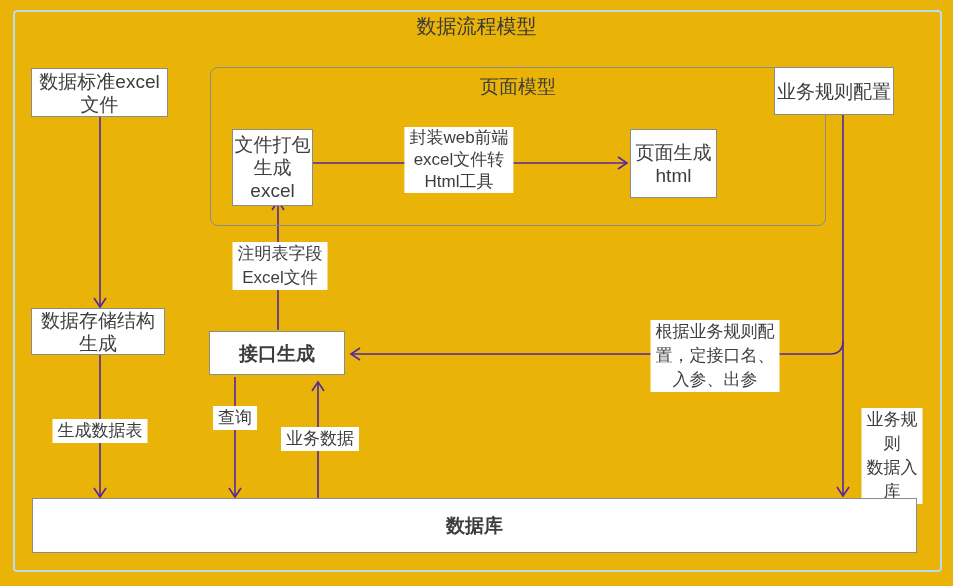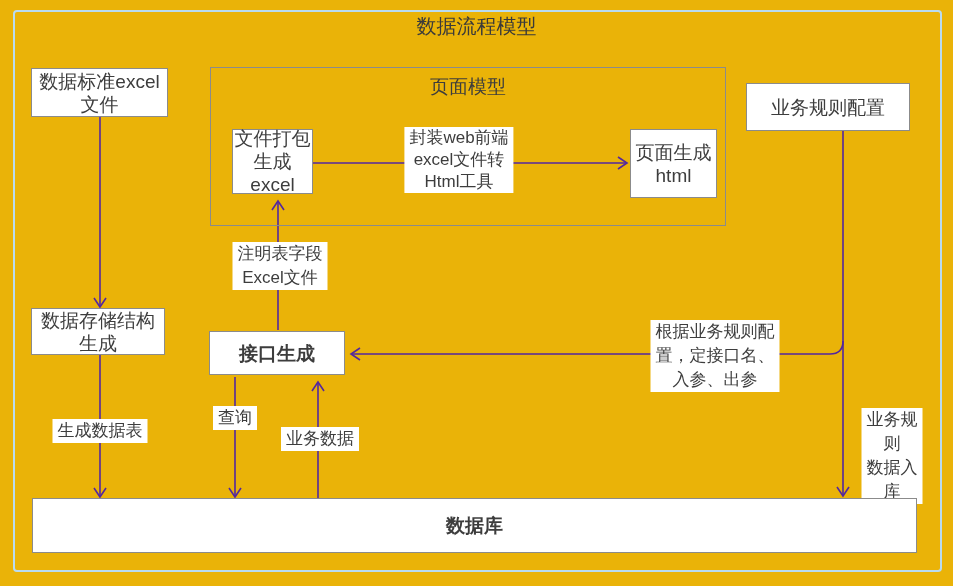--- a/index.html
+++ b/index.html
@@ -67,24 +67,24 @@
   .container-heading {
     position: absolute;
     top: 7px; left: 0;
     width: 100%;
     text-align: center;
     font-size: 19px;
     color: var(--text, #3d3d3d);
   }
   
   .n-data-standard { left: 31px;  top: 68px;  width: 137px; height: 49px; }
-  .n-page-model    { left: 210px; top: 67px;  width: 516px; height: 159px; }
-  .n-file-package  { left: 232px; top: 129px; width: 81px;  height: 65px; }
+  .n-page-model    { left: 210px; top: 67px;  width: 616px; height: 159px; border-radius: 8px; }
+  .n-file-package  { left: 232px; top: 129px; width: 81px;  height: 77px; }
   .n-page-gen      { left: 630px; top: 129px; width: 87px;  height: 69px; }
-  .n-biz-rule      { left: 746px; top: 67px;  width: 164px; height: 48px; margin-top: 16px; }
+  .n-biz-rule      { left: 774px; top: 67px;  width: 120px; height: 48px; }
   .n-data-storage  { left: 31px;  top: 308px; width: 134px; height: 47px; }
   .n-api-gen       { left: 209px; top: 331px; width: 136px; height: 44px; font-weight: bold; }
   .n-database      { left: 32px;  top: 498px; width: 885px; height: 55px; font-weight: bold; }
   
   .l-note-fields { left: 99px;  top: 174px; }
   .l-gen-excel   { left: 280px; top: 242px; }
   .l-web-tool    { left: 459px; top: 127px; line-height: 22px; }
   .l-gen-table   { left: 100px; top: 419px; }
   .l-query       { left: 235px; top: 406px; }
   .l-biz-data    { left: 320px; top: 427px; }

